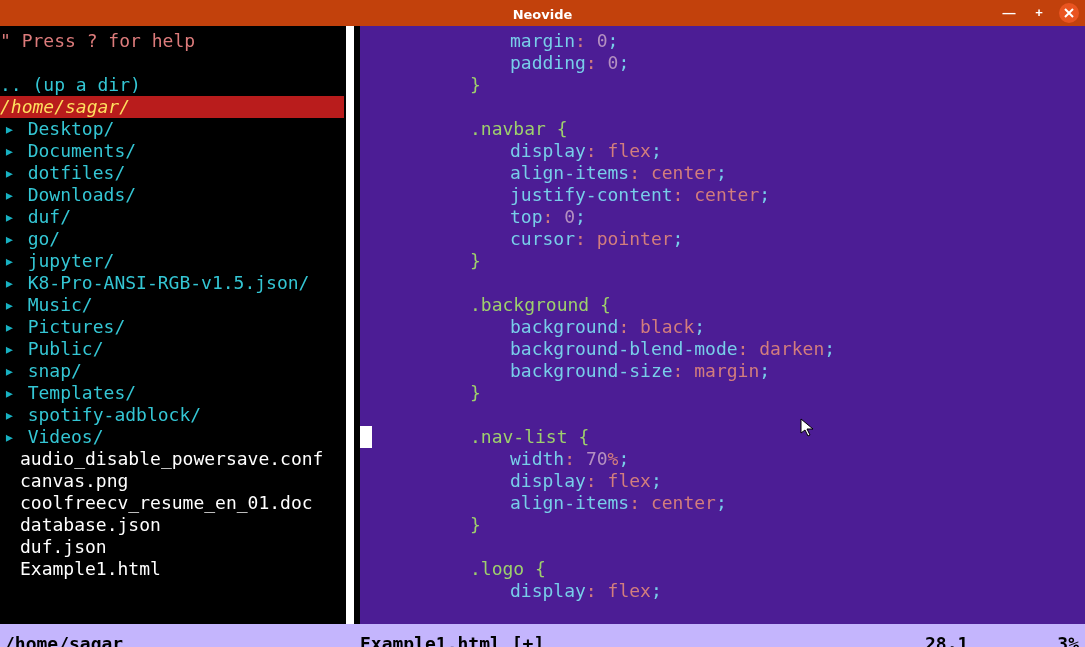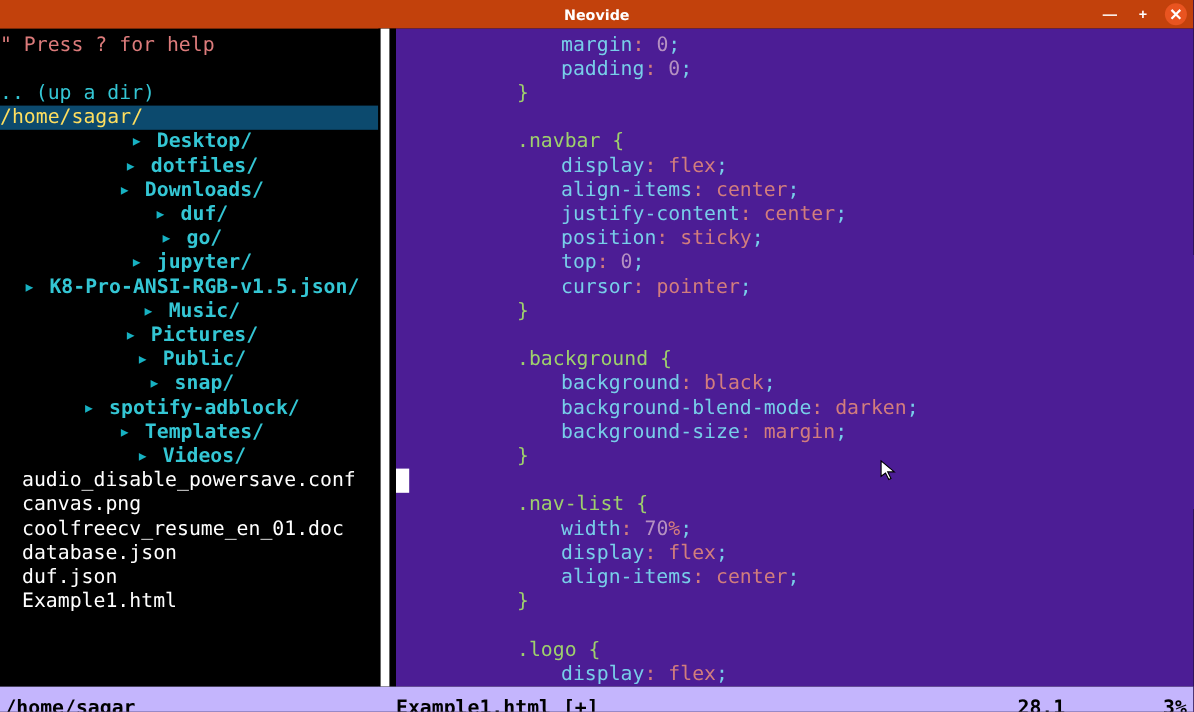--- a/index.html
+++ b/index.html
@@ -82,25 +82,26 @@
     left:0;
     top:400px;
     width:12px;
     height:22px;
     background:#fff;
   }
   .help-line { color: #dc7b7b; }
   .updir { color: #34c6d4; }
   .path-hl {
     color: #ffdf5f;
-    background: #0c4a6e;
+    background: #b91c1c;
     display: inline-block;
     width: 100%;
-  }
-  .dir-line { color: #34c6d4; font-weight: bold; text-align: center; }
+    font-style: italic;
+  }
+  .dir-line { color: #34c6d4; font-weight: normal; }
   .dir-line .arrow { color: #17b1c2; margin: 0 2px 0 4px; }
   .file-line { color: #ffffff; font-weight: normal; padding-left: 20px;}
   .statusbar {
     height: 40px;
     background: #c4b5fd;
     color: #000;
     display: flex;
     align-items: center;
     font-weight: bold;
   }
@@ -141,52 +142,52 @@
   </div>
 </div>
 
 <div class="content">
   <div class="tree" id="tree">
       <div class="tree-row help-line">" Press ? for help</div>
       <div class="tree-row "></div>
       <div class="tree-row updir">.. (up a dir)</div>
       <div class="tree-row "><span class="path-hl">/home/sagar/</span></div>
       <div class="tree-row dir-line"><span class="arrow">▸</span> Desktop/</div>
+      <div class="tree-row dir-line"><span class="arrow">▸</span> Documents/</div>
       <div class="tree-row dir-line"><span class="arrow">▸</span> dotfiles/</div>
       <div class="tree-row dir-line"><span class="arrow">▸</span> Downloads/</div>
       <div class="tree-row dir-line"><span class="arrow">▸</span> duf/</div>
       <div class="tree-row dir-line"><span class="arrow">▸</span> go/</div>
       <div class="tree-row dir-line"><span class="arrow">▸</span> jupyter/</div>
       <div class="tree-row dir-line"><span class="arrow">▸</span> K8-Pro-ANSI-RGB-v1.5.json/</div>
       <div class="tree-row dir-line"><span class="arrow">▸</span> Music/</div>
       <div class="tree-row dir-line"><span class="arrow">▸</span> Pictures/</div>
       <div class="tree-row dir-line"><span class="arrow">▸</span> Public/</div>
       <div class="tree-row dir-line"><span class="arrow">▸</span> snap/</div>
+      <div class="tree-row dir-line"><span class="arrow">▸</span> Templates/</div>
       <div class="tree-row dir-line"><span class="arrow">▸</span> spotify-adblock/</div>
-      <div class="tree-row dir-line"><span class="arrow">▸</span> Templates/</div>
       <div class="tree-row dir-line"><span class="arrow">▸</span> Videos/</div>
       <div class="tree-row file-line">audio_disable_powersave.conf</div>
       <div class="tree-row file-line">canvas.png</div>
       <div class="tree-row file-line">coolfreecv_resume_en_01.doc</div>
       <div class="tree-row file-line">database.json</div>
       <div class="tree-row file-line">duf.json</div>
       <div class="tree-row file-line">Example1.html</div>
     </div>
   <div class="separator"></div>
   <div class="editor" id="editor">
     <div class="cursor-block"></div>
   <div class="ed-row"><span class="indent2"></span><span class="c-prop">margin</span><span class="c-colon">:</span> <span class="c-num">0</span><span class="c-semi">;</span></div>
       <div class="ed-row"><span class="indent2"></span><span class="c-prop">padding</span><span class="c-colon">:</span> <span class="c-num">0</span><span class="c-semi">;</span></div>
       <div class="ed-row"><span class="indent1"></span><span class="c-brace">}</span></div>
       <div class="ed-row"></div>
       <div class="ed-row"><span class="indent1"></span><span class="c-sel">.navbar</span> <span class="c-brace">{</span></div>
       <div class="ed-row"><span class="indent2"></span><span class="c-prop">display</span><span class="c-colon">:</span> <span class="c-valkw">flex</span><span class="c-semi">;</span></div>
       <div class="ed-row"><span class="indent2"></span><span class="c-prop">align-items</span><span class="c-colon">:</span> <span class="c-valkw">center</span><span class="c-semi">;</span></div>
       <div class="ed-row"><span class="indent2"></span><span class="c-prop">justify-content</span><span class="c-colon">:</span> <span class="c-valkw">center</span><span class="c-semi">;</span></div>
-      <div class="ed-row"><span class="indent2"></span><span class="c-prop">position</span><span class="c-colon">:</span> <span class="c-valkw">sticky</span><span class="c-semi">;</span></div>
       <div class="ed-row"><span class="indent2"></span><span class="c-prop">top</span><span class="c-colon">:</span> <span class="c-num">0</span><span class="c-semi">;</span></div>
       <div class="ed-row"><span class="indent2"></span><span class="c-prop">cursor</span><span class="c-colon">:</span> <span class="c-valkw">pointer</span><span class="c-semi">;</span></div>
       <div class="ed-row"><span class="indent1"></span><span class="c-brace">}</span></div>
       <div class="ed-row"></div>
       <div class="ed-row"><span class="indent1"></span><span class="c-sel">.background</span> <span class="c-brace">{</span></div>
       <div class="ed-row"><span class="indent2"></span><span class="c-prop">background</span><span class="c-colon">:</span> <span class="c-valkw">black</span><span class="c-semi">;</span></div>
       <div class="ed-row"><span class="indent2"></span><span class="c-prop">background-blend-mode</span><span class="c-colon">:</span> <span class="c-valkw">darken</span><span class="c-semi">;</span></div>
       <div class="ed-row"><span class="indent2"></span><span class="c-prop">background-size</span><span class="c-colon">:</span> <span class="c-valkw">margin</span><span class="c-semi">;</span></div>
       <div class="ed-row"><span class="indent1"></span><span class="c-brace">}</span></div>
       <div class="ed-row"></div>

